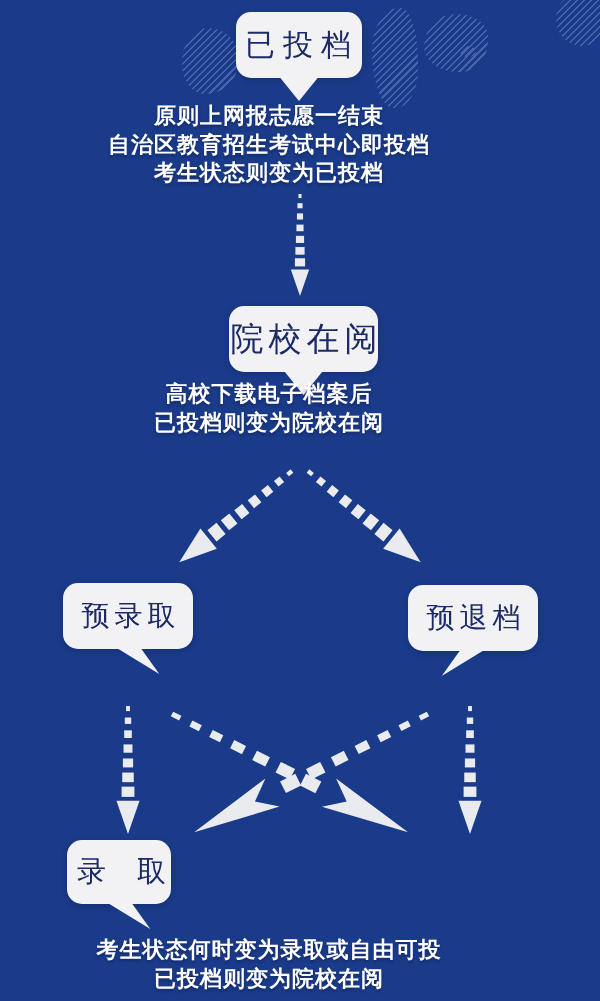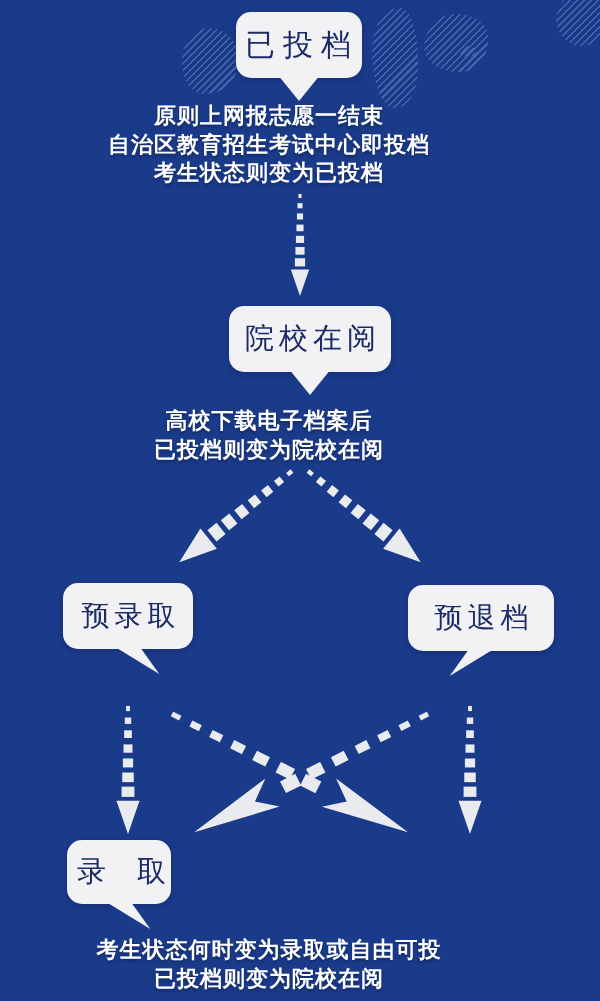--- a/index.html
+++ b/index.html
@@ -49,40 +49,40 @@
     background:#f2f2f4;
   }
   .tail-center{ left:50%; transform:translateX(-50%); width:46px; height:25px;
     clip-path:polygon(6% 0, 94% 0, 50% 100%); }
   .tail-right{ left:50%; transform:translateX(-32%); width:46px; height:27px;
     clip-path:polygon(4% 0, 58% 0, 100% 100%); }
   .tail-left{ left:50%; transform:translateX(-68%); width:46px; height:27px;
     clip-path:polygon(42% 0, 96% 0, 0 100%); }
 
   .b1{left:236px; top:12px;  width:126px; height:66px; font-size:30px; letter-spacing:8px;}
-  .b2{left:229px; top:306px; width:162px; height:66px; font-size:29px; letter-spacing:5px;}
+  .b2{left:229px; top:306px; width:149px; height:66px; font-size:33px; letter-spacing:5px;}
   .b3{left:63px;  top:583px; width:130px; height:66px; font-size:28px; letter-spacing:5px;}
-  .b4{left:408px; top:585px; width:146px; height:66px; font-size:28px; letter-spacing:5px;}
+  .b4{left:408px; top:585px; width:130px; height:66px; font-size:28px; letter-spacing:5px;}
   .b5{left:67px;  top:840px; width:104px; height:64px; font-size:29px; letter-spacing:1px;}
   .b6{left:412px; top:838px; width:126px; height:64px; font-size:25px; letter-spacing:2px;}
   .bubble > span{ display:block; margin-right:-6px; white-space:nowrap; }
 
   
   .note{
     position:absolute; left:0; width:526px;
     text-align:center;
     color:#ffffff;
     font-family:"DejaVu Sans", sans-serif;
     font-weight:bold;
     font-size:22px; line-height:28.5px; letter-spacing:1px;
     text-shadow:0 2px 3px rgba(0,0,0,.28);
     padding-left:12px;
   }
   .note1{top:102px;}
-  .note2{top:407px;}
+  .note2{top:380px;}
   .note3{top:672px;}
   .note4{top:936px;}
 </style>
 </head>
 <body>
 
 <div class="canvas">
 
   <div class="map m1"></div>
   <div class="map m2"></div>

